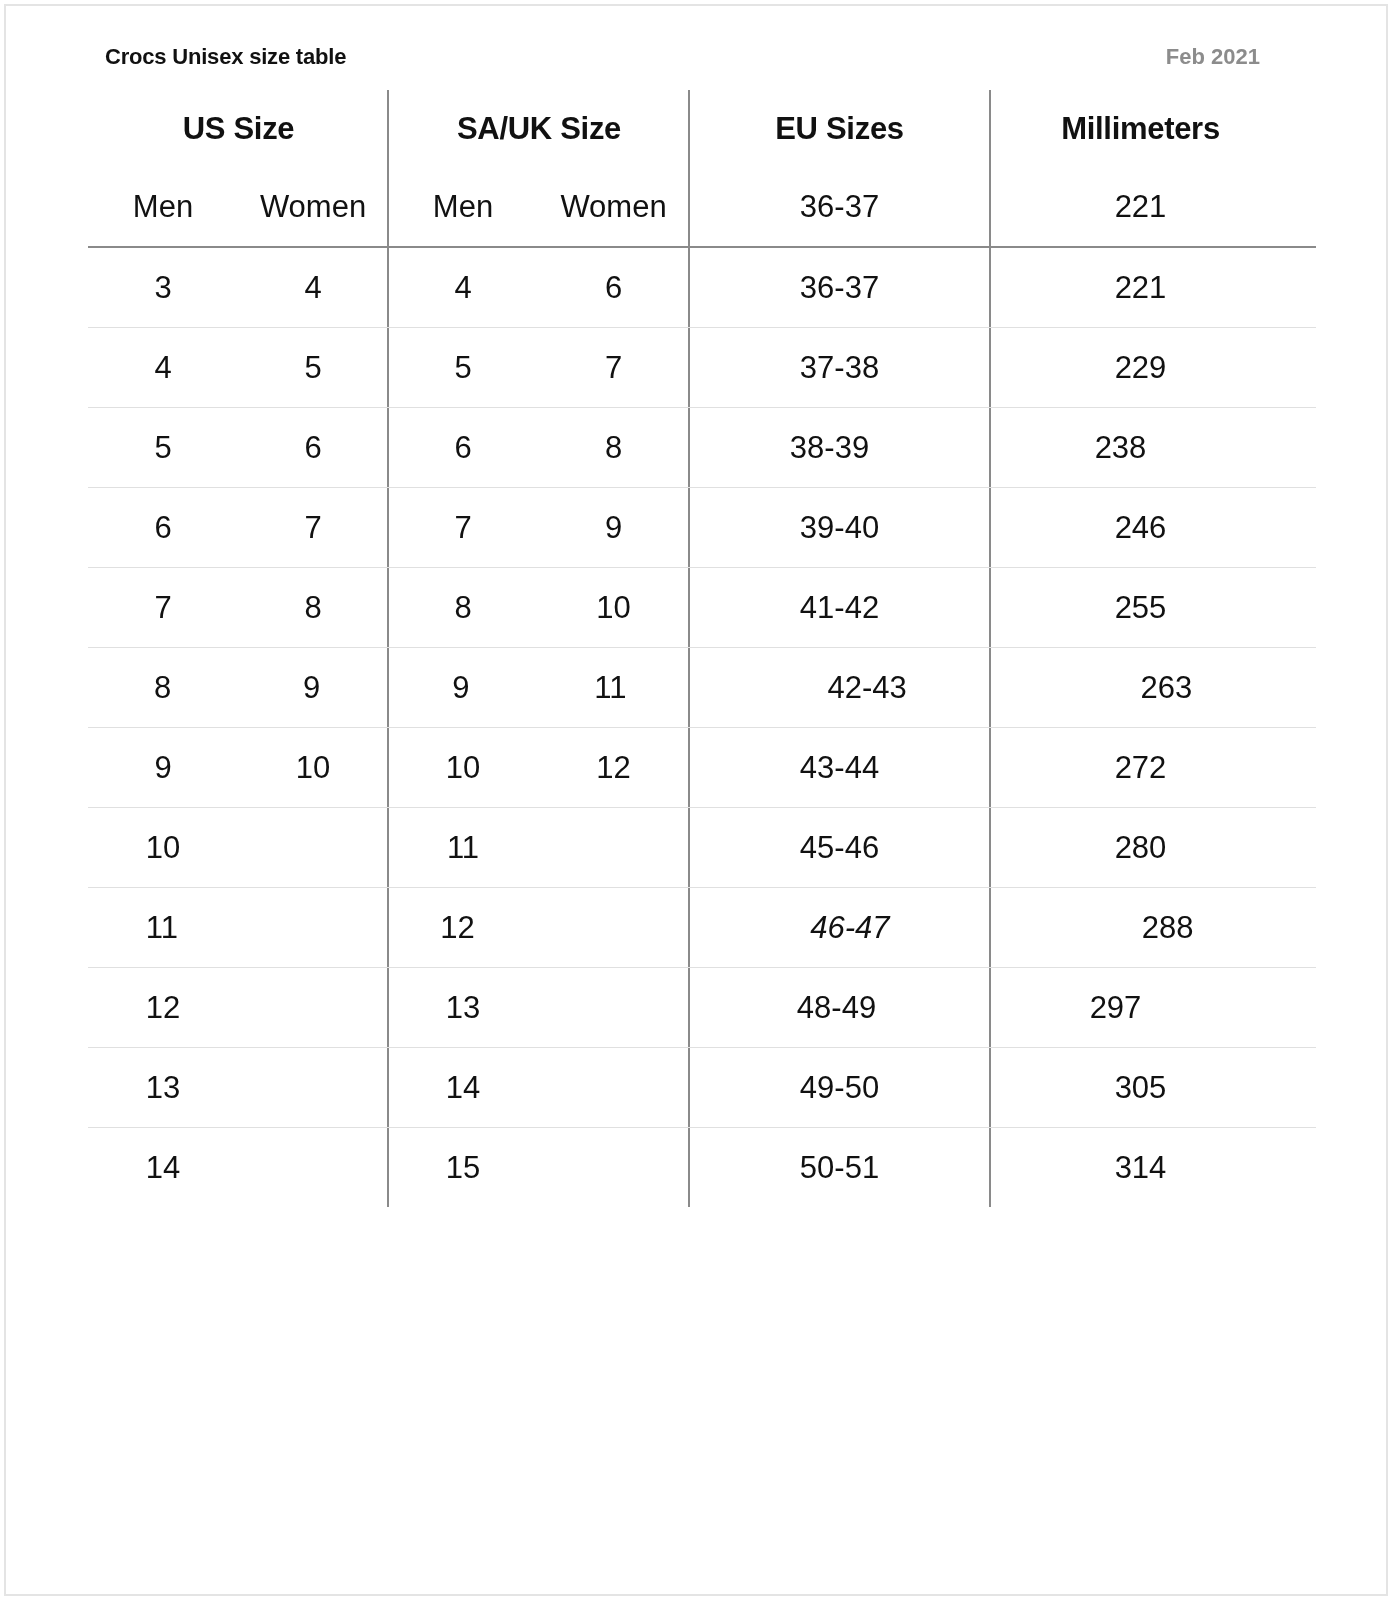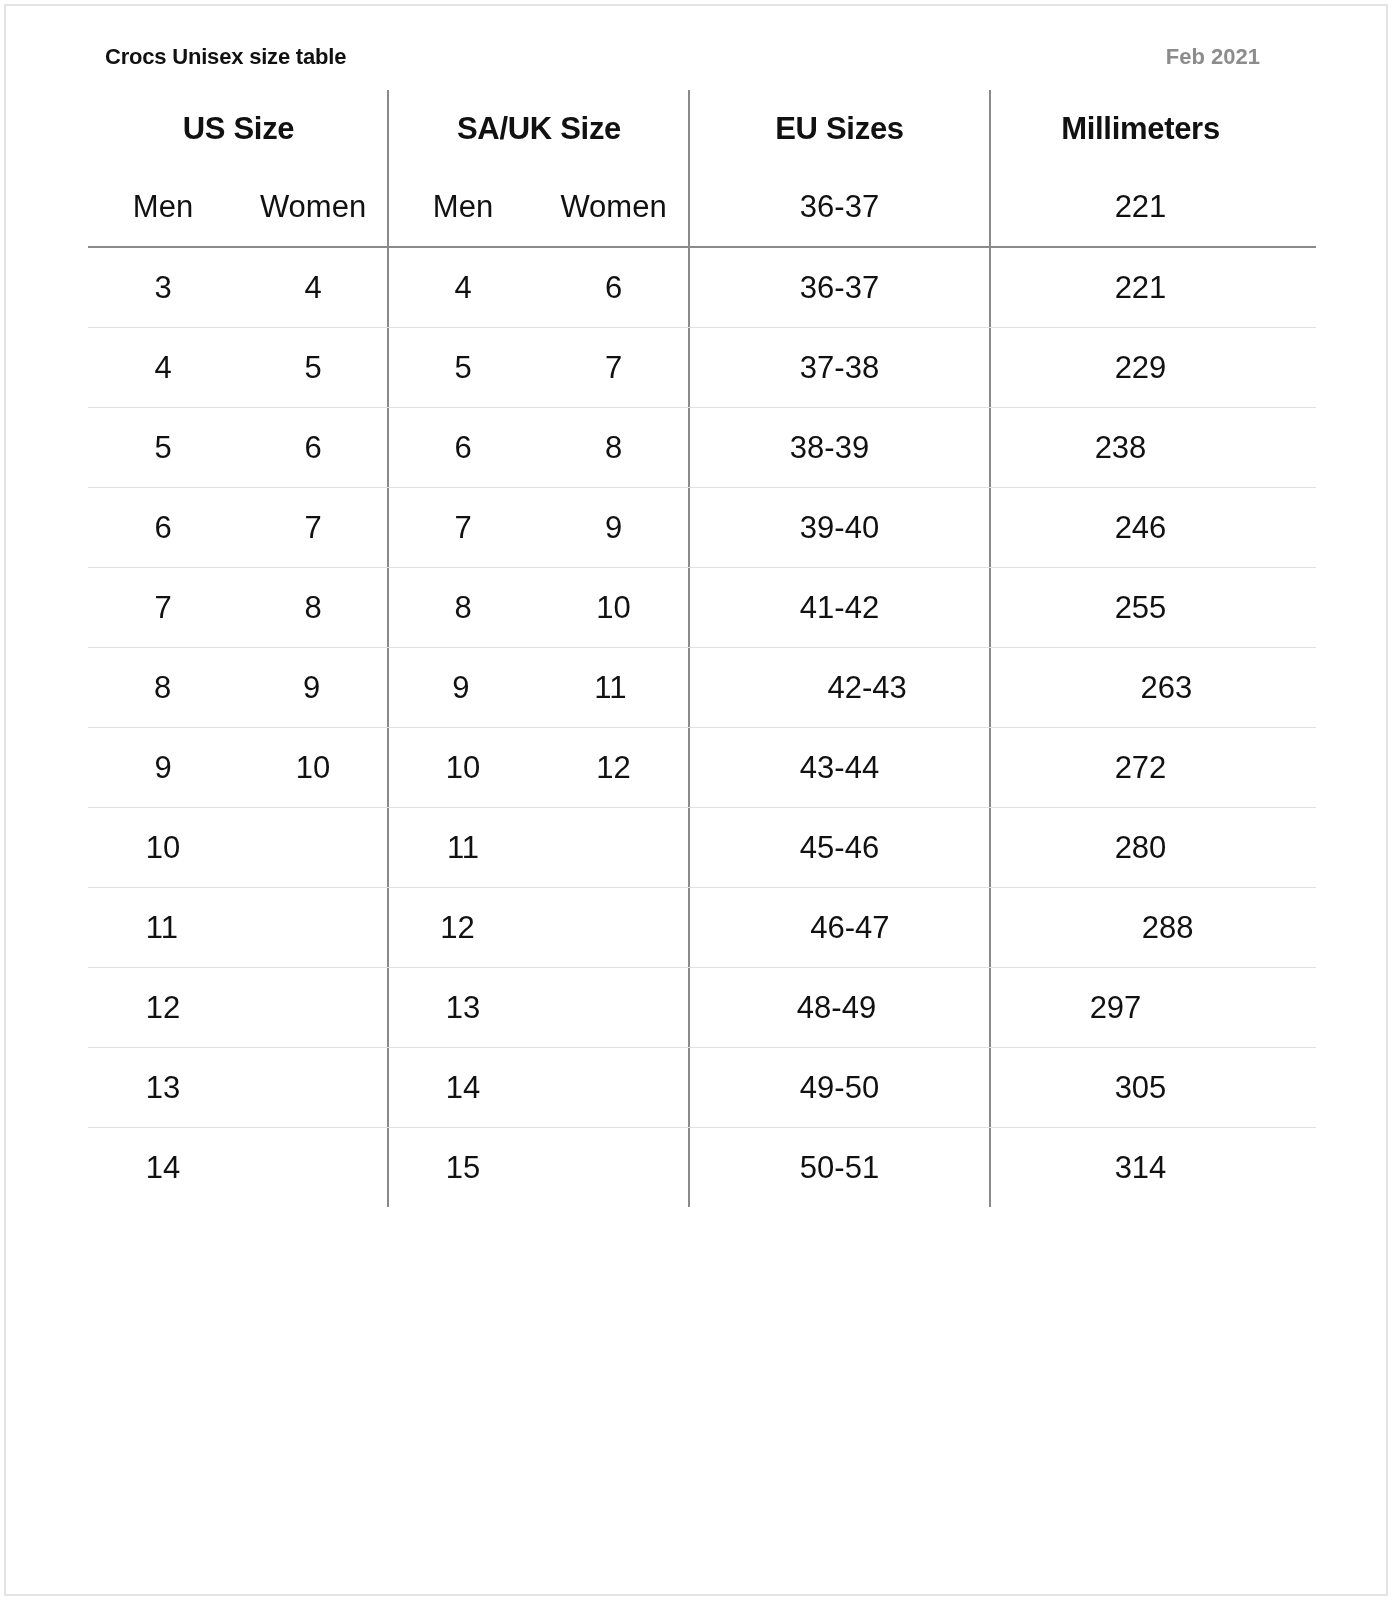--- a/index.html
+++ b/index.html
@@ -177,21 +177,21 @@
           <div class="cell" style="width: 150px;">11</div>
           <div class="cell" style="width: 151px;"></div>
           <div class="cell" style="width: 301px;">45-46</div>
           <div class="cell" style="width: 301px;">280</div>
         </div>
         <div class="data-row">
           <div class="cell" style="width: 150px;">11</div>
           <div class="cell" style="width: 150px;"></div>
           <div class="cell" style="width: 150px;">12</div>
           <div class="cell" style="width: 151px;"></div>
-          <div class="cell" style="width: 344px;">46-47</div>
+          <div class="cell" style="width: 344px; font-style: italic;">46-47</div>
           <div class="cell" style="width: 301px;">288</div>
         </div>
         <div class="data-row">
           <div class="cell" style="width: 150px;">12</div>
           <div class="cell" style="width: 150px;"></div>
           <div class="cell" style="width: 150px;">13</div>
           <div class="cell" style="width: 151px;"></div>
           <div class="cell" style="width: 276px; padding-left: 19px;">48-49</div>
           <div class="cell" style="width: 301px;">297</div>
         </div>

